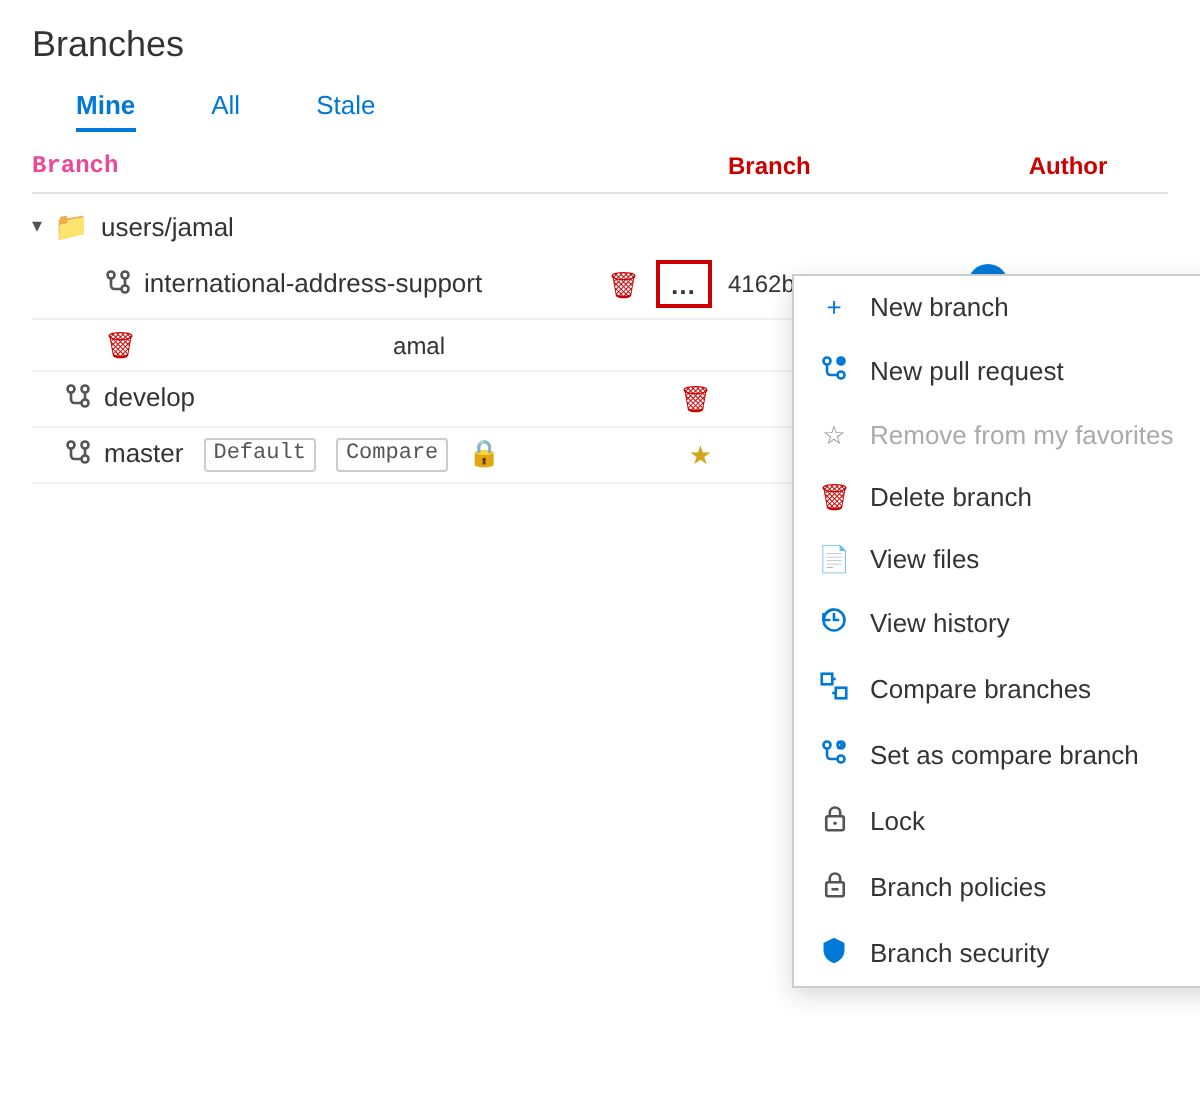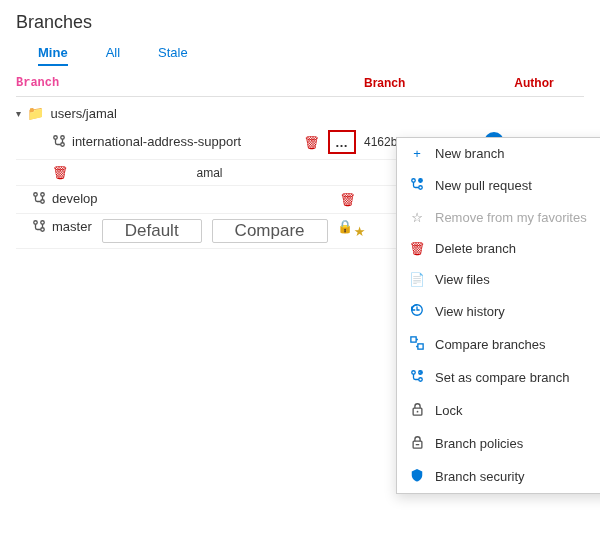--- a/index.html
+++ b/index.html
@@ -113,26 +113,27 @@
       font-size: 13px;
     }
 
     .branch-name {
       color: #333;
       font-size: 13px;
     }
 
     .badge {
       display: inline-block;
-      padding: 1px 22px;
+      padding: 1px 4px;
       border: 1px solid #ccc;
       border-radius: 2px;
-      font-size: 17px;
+      font-size: 11px;
       color: #555;
       margin-left: 4px;
+      font-family: Liberation Mono, monospace;
     }
 
     .action-icons {
       display: flex;
       align-items: center;
       gap: 8px;
       margin-right: 8px;
     }
 
     .action-icon {

